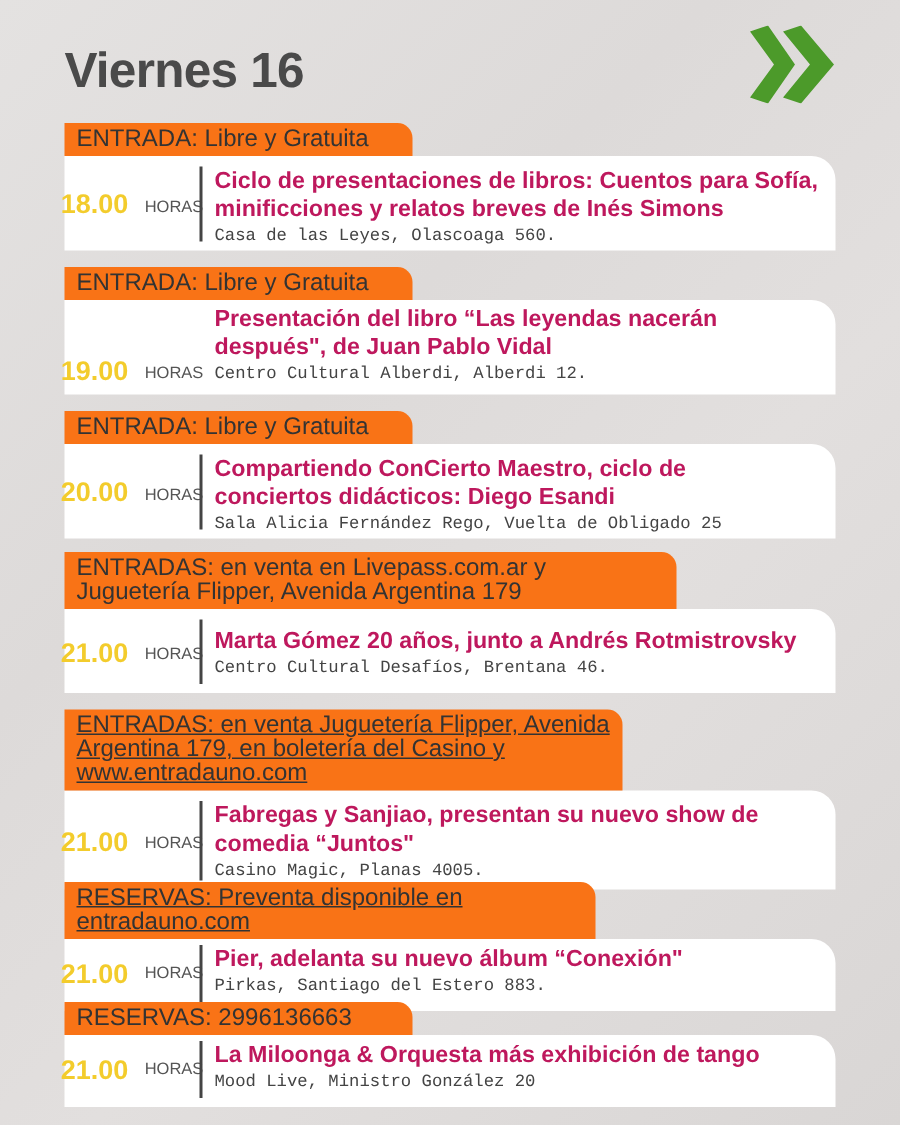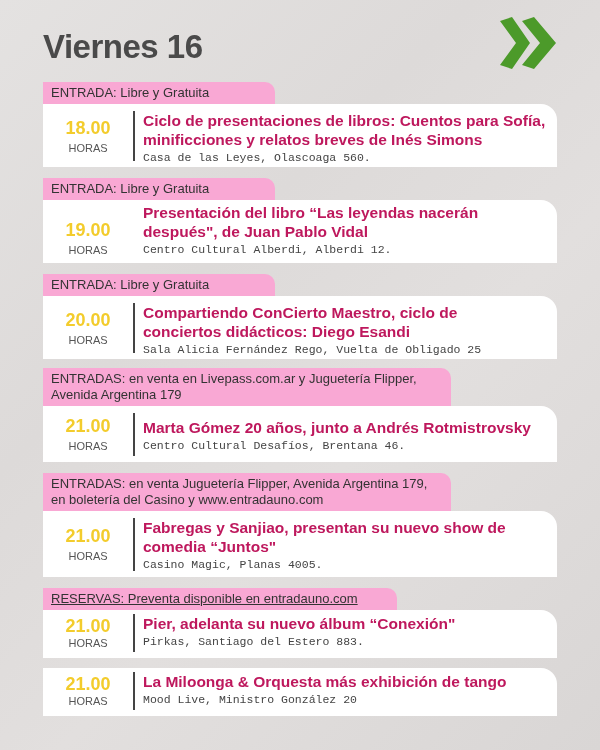--- a/index.html
+++ b/index.html
@@ -8,29 +8,29 @@
     background: linear-gradient(135deg, #e4e2e1 0%, #dddad9 35%, #e2dfde 60%, #d9d6d5 100%);
     font-family: "Liberation Sans", sans-serif;
   }
   .title {
     position:absolute; left:43px; top:28px;
     font-size:33px; font-weight:bold; color:#4a4a4a; letter-spacing:-0.5px;
   }
   .chevrons { position:absolute; left:498px; top:17px; width:60px; height:52px; }
   .event { position:absolute; left:43px; width:514px; }
   .banner {
-    background:#f9a8d4; color:#333; font-size:13px; line-height:16px;
+    background:#f97316; color:#333; font-size:16px; line-height:16px;
     padding:3px 8px 3px 8px; border-radius:0 10px 0 0; display:inline-block;
     box-sizing:border-box;
   }
   .card {
     background:#fff; border-radius:0 16px 0 0; display:flex; align-items:stretch;
     padding:7px 10px 6px 0; box-sizing:border-box;
   }
-  .time { width:90px; flex:none; display:flex; flex-direction:column; align-items:center; justify-content:center; }
+  .time { width:90px; flex:none; display:flex; flex-direction:row; align-items:center; justify-content:center;gap:11px; }
   .time .hh { color:#f3cc2c; font-weight:bold; font-size:18px; line-height:20px; }
   .time .lbl { color:#555; font-size:11px; line-height:14px; margin-top:3px; }
   .divider { width:2px; background:#444; flex:none; margin-right:8px; }
   .info { flex:1; }
   .info .name { font-weight:bold; color:#be185d; font-size:15.5px; line-height:19px; }
   .info .venue { color:#444; font-size:11.5px; line-height:15px; margin-top:1px;font-family:Liberation Mono, monospace; }
 </style>
 </head>
 <body>
 
@@ -95,21 +95,21 @@
     </div>
     <div class="divider"></div>
     <div class="info" style="padding-top:5px;">
       <div class="name" style="white-space:nowrap;">Marta Gómez 20 años, junto a Andrés Rotmistrovsky</div>
       <div class="venue">Centro Cultural Desafíos, Brentana 46.</div>
     </div>
   </div>
 </div>
 
 <div class="event" style="top:473px;">
-  <div class="banner" style="width:408px;">ENTRADAS:  en venta Juguetería Flipper, Avenida Argentina 179, en boletería del Casino y www.entradauno.com</div>
+  <div class="banner" style="width:372px;text-decoration:underline;">ENTRADAS:  en venta Juguetería Flipper, Avenida Argentina 179, en boletería del Casino y www.entradauno.com</div>
   <div class="card" style="height:66px;">
     <div class="time">
       <span class="hh">21.00</span>
       <span class="lbl">HORAS</span>
     </div>
     <div class="divider"></div>
     <div class="info">
       <div class="name" style="padding-right:30px;">Fabregas y Sanjiao, presentan su nuevo show de comedia “Juntos"</div>
       <div class="venue">Casino Magic, Planas 4005.</div>
     </div>
@@ -125,20 +125,21 @@
     </div>
     <div class="divider"></div>
     <div class="info">
       <div class="name">Pier, adelanta su nuevo álbum “Conexión"</div>
       <div class="venue">Pirkas, Santiago del Estero 883.</div>
     </div>
   </div>
 </div>
 
 <div class="event" style="top:668px;">
+  <div class="banner" style="width:232px;">RESERVAS: 2996136663</div>
   <div class="card" style="height:48px; padding-top:4px;">
     <div class="time">
       <span class="hh">21.00</span>
       <span class="lbl" style="margin-top:0;">HORAS</span>
     </div>
     <div class="divider"></div>
     <div class="info">
       <div class="name" style="white-space:nowrap;">La Miloonga &amp; Orquesta más exhibición de tango</div>
       <div class="venue">Mood Live, Ministro González 20</div>
     </div>

